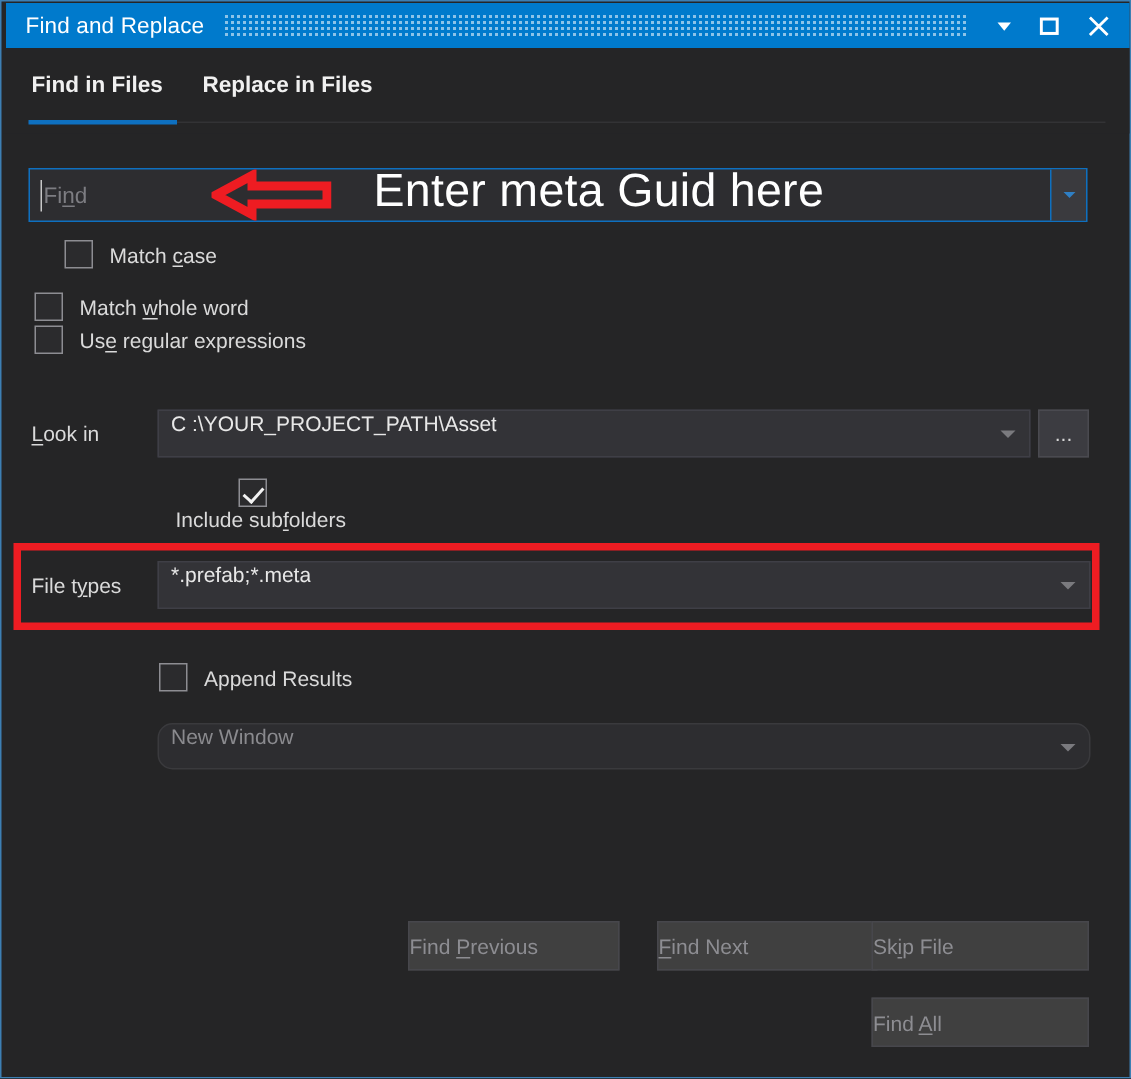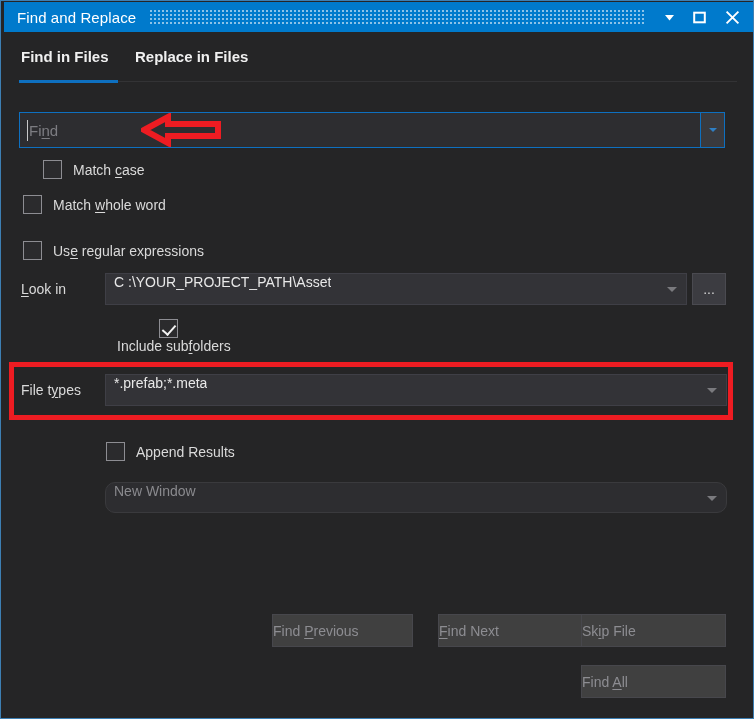--- a/index.html
+++ b/index.html
@@ -282,30 +282,31 @@
     <div id="find-drop">
       <span class="caret-down"></span>
     </div>
   </div>
 
   <div id="anno-arrow">
     <svg width="80" height="34" viewBox="0 0 80 34">
       <polygon points="3,17 27,4 27,11 77,11 77,23 27,23 27,30" fill="none" stroke="#ee1c22" stroke-width="6" stroke-linejoin="miter"></polygon>
     </svg>
   </div>
+  <div id="anno-text">Enter meta Guid here</div>
 
   <div class="cbrow" style="left:22px; top:159px;padding-left:20px;">
     <span class="cbox"></span>
     <span class="cblabel"><span>Match </span><u>c</u><span>ase</span></span>
   </div>
   <div class="cbrow" style="left:22px; top:194px;">
     <span class="cbox"></span>
     <span class="cblabel"><span>Match </span><u>w</u><span>hole word</span></span>
   </div>
-  <div class="cbrow" style="left:22px; top:240px;">
+  <div class="cbrow" style="left:22px; top:216px;">
     <span class="cbox"></span>
     <span class="cblabel"><span>Us</span><u>e</u><span> regular expressions</span></span>
   </div>
 
   <div class="lbl" style="left:20px; top:280px;"><u>L</u><span>ook in</span></div>
   <div class="field" style="left:104px; top:272px; width:582px; height:32px;">
     <span class="val">C :\YOUR_PROJECT_PATH\Asset</span>
     <span class="caret-down"></span>
   </div>
   <div id="browse-btn">...</div>

